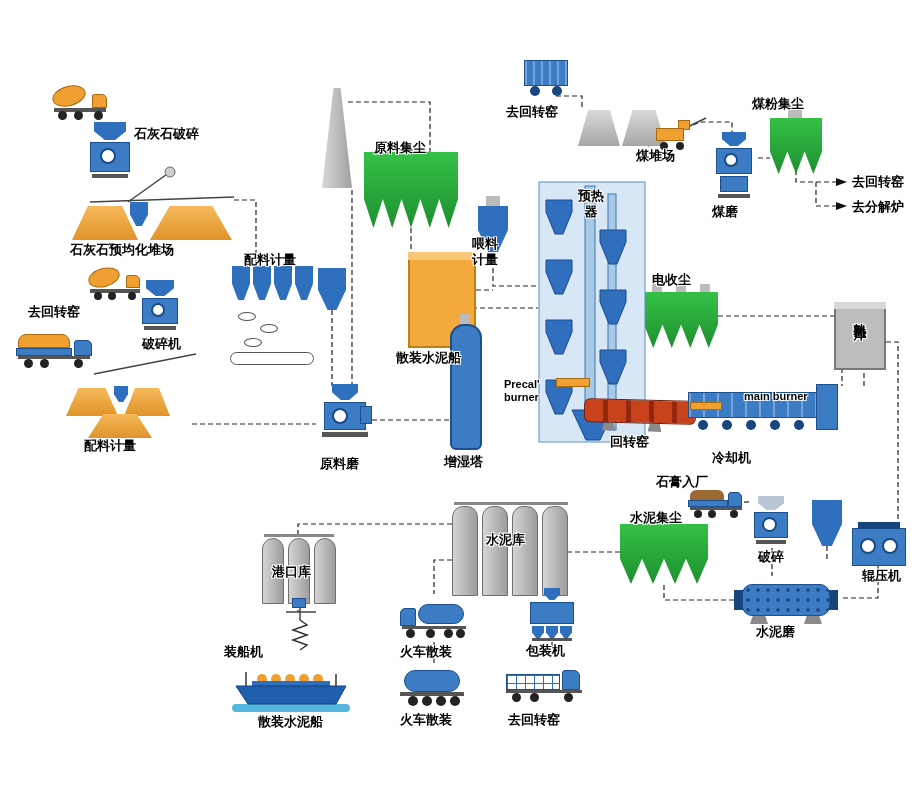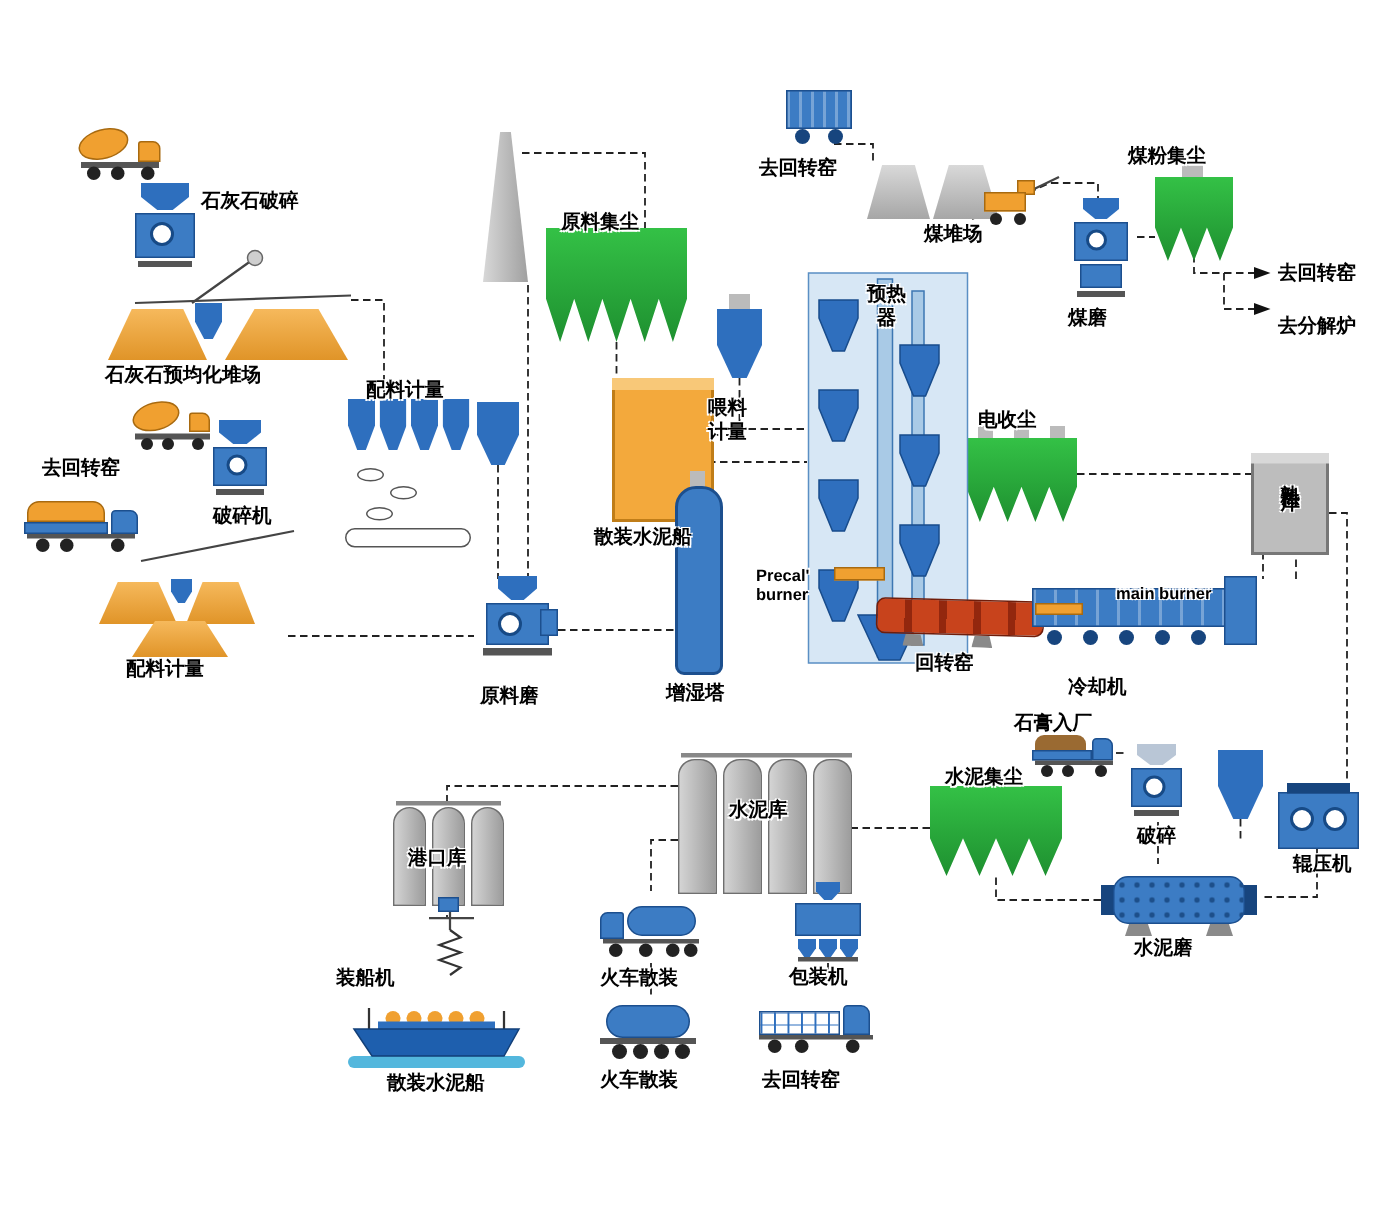--- a/index.html
+++ b/index.html
@@ -374,39 +374,39 @@
   </div>
 
   <div class="lbl" style="left:134px;top:126px">石灰石破碎</div>
   <div class="lbl" style="left:70px;top:242px">石灰石预均化堆场</div>
   <div class="lbl" style="left:28px;top:304px">去回转窑</div>
   <div class="lbl" style="left:142px;top:336px">破碎机</div>
   <div class="lbl" style="left:84px;top:438px">配料计量</div>
   <div class="lbl" style="left:244px;top:252px">配料计量</div>
   <div class="lbl" style="left:374px;top:140px">原料集尘</div>
   <div class="lbl" style="left:396px;top:350px">散装水泥船</div>
-  <div class="lbl" style="left:472px;top:264px">喂料
+  <div class="lbl" style="left:472px;top:236px">喂料
 计量</div>
   <div class="lbl" style="left:576px;top:188px;width:30px;text-align:center">预热器</div>
   <div class="lbl" style="left:506px;top:104px">去回转窑</div>
-  <div class="lbl" style="left:616px;top:148px">煤堆场</div>
+  <div class="lbl" style="left:636px;top:148px">煤堆场</div>
   <div class="lbl" style="left:752px;top:96px">煤粉集尘</div>
   <div class="lbl" style="left:712px;top:204px">煤磨</div>
   <div class="lbl" style="left:852px;top:174px">去回转窑</div>
-  <div class="lbl" style="left:852px;top:209px">去分解炉</div>
+  <div class="lbl" style="left:852px;top:199px">去分解炉</div>
   <div class="lbl" style="left:652px;top:272px">电收尘</div>
   <div class="lbl" style="left:852px;top:312px;writing-mode:vertical-rl;letter-spacing:2px">熟料库</div>
   <div class="lbl sm" style="left:504px;top:378px">Precal'
 burner</div>
   <div class="lbl sm" style="left:744px;top:390px">main burner</div>
   <div class="lbl" style="left:610px;top:434px">回转窑</div>
   <div class="lbl" style="left:712px;top:450px">冷却机</div>
   <div class="lbl" style="left:320px;top:456px">原料磨</div>
   <div class="lbl" style="left:444px;top:454px">增湿塔</div>
-  <div class="lbl" style="left:676px;top:474px">石膏入厂</div>
+  <div class="lbl" style="left:656px;top:474px">石膏入厂</div>
   <div class="lbl" style="left:630px;top:510px">水泥集尘</div>
   <div class="lbl" style="left:758px;top:549px">破碎</div>
   <div class="lbl" style="left:862px;top:568px">辊压机</div>
   <div class="lbl" style="left:756px;top:624px">水泥磨</div>
   <div class="lbl" style="left:486px;top:532px">水泥库</div>
   <div class="lbl" style="left:272px;top:564px">港口库</div>
   <div class="lbl" style="left:224px;top:644px">装船机</div>
   <div class="lbl" style="left:258px;top:714px">散装水泥船</div>
   <div class="lbl" style="left:400px;top:644px">火车散装</div>
   <div class="lbl" style="left:400px;top:712px">火车散装</div>

